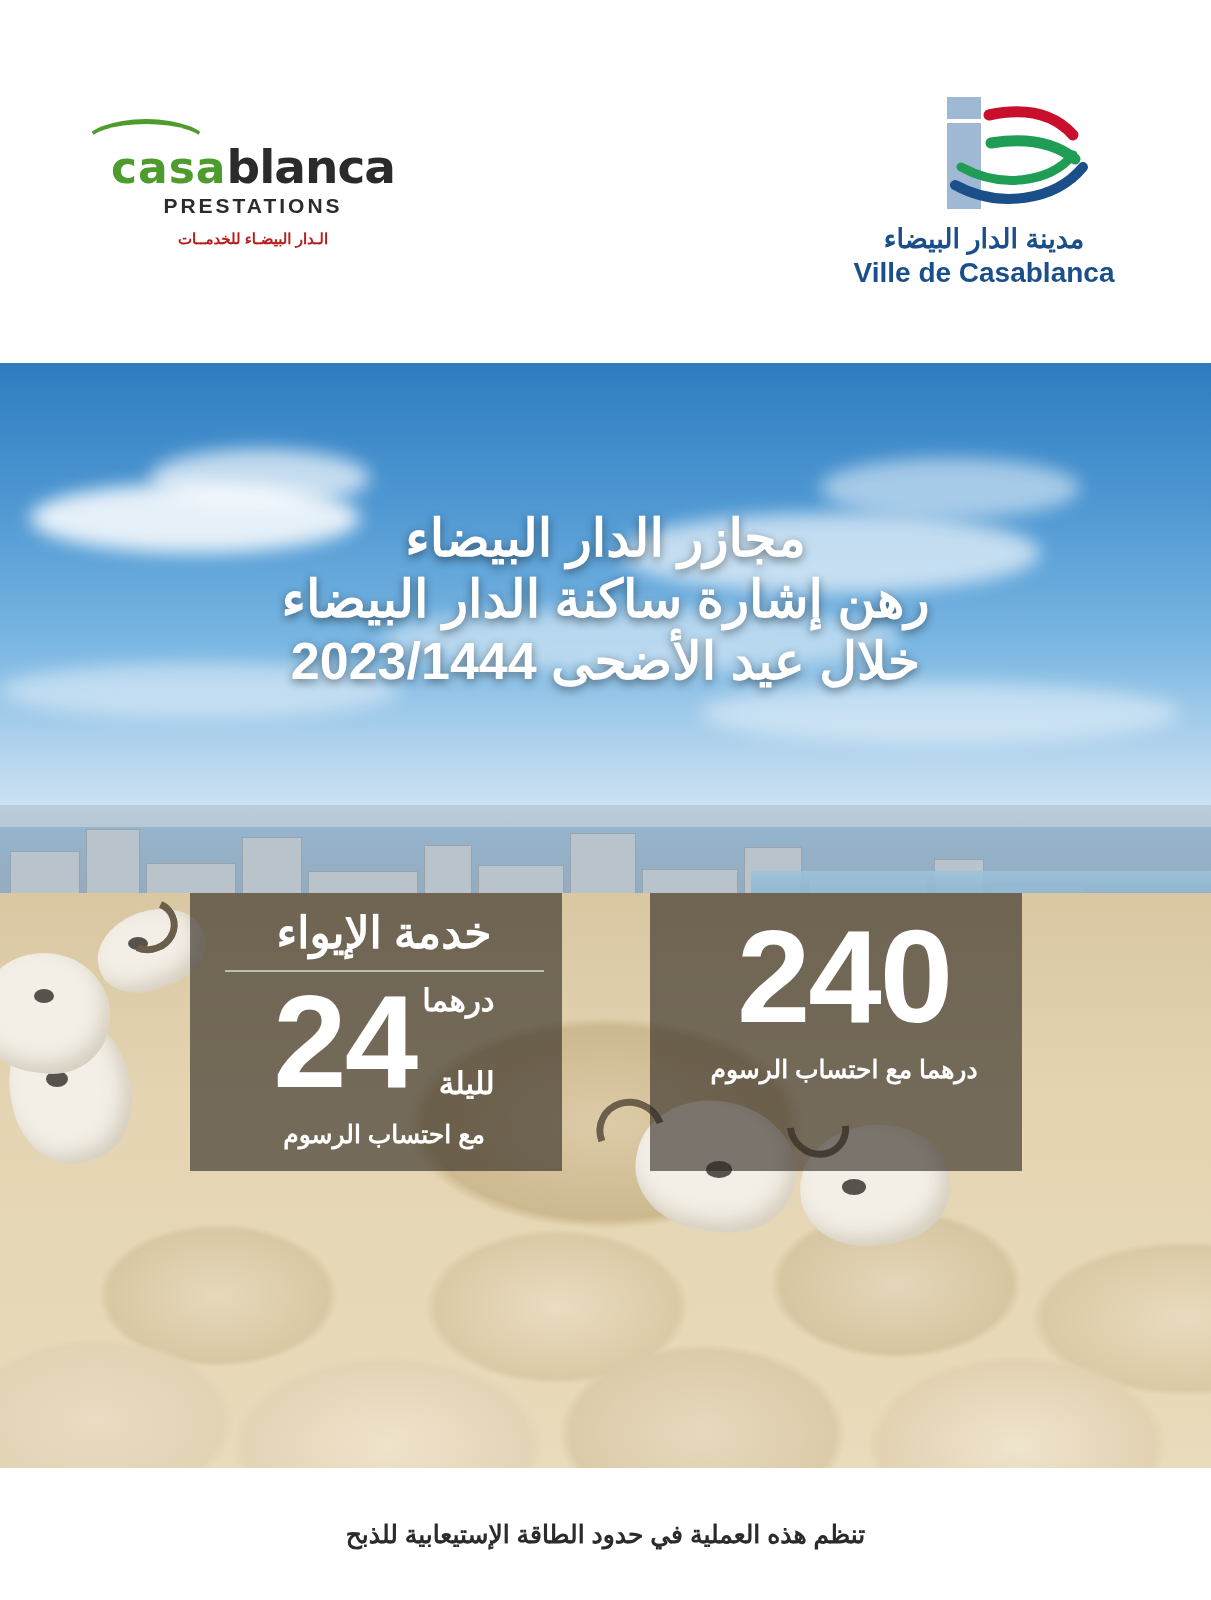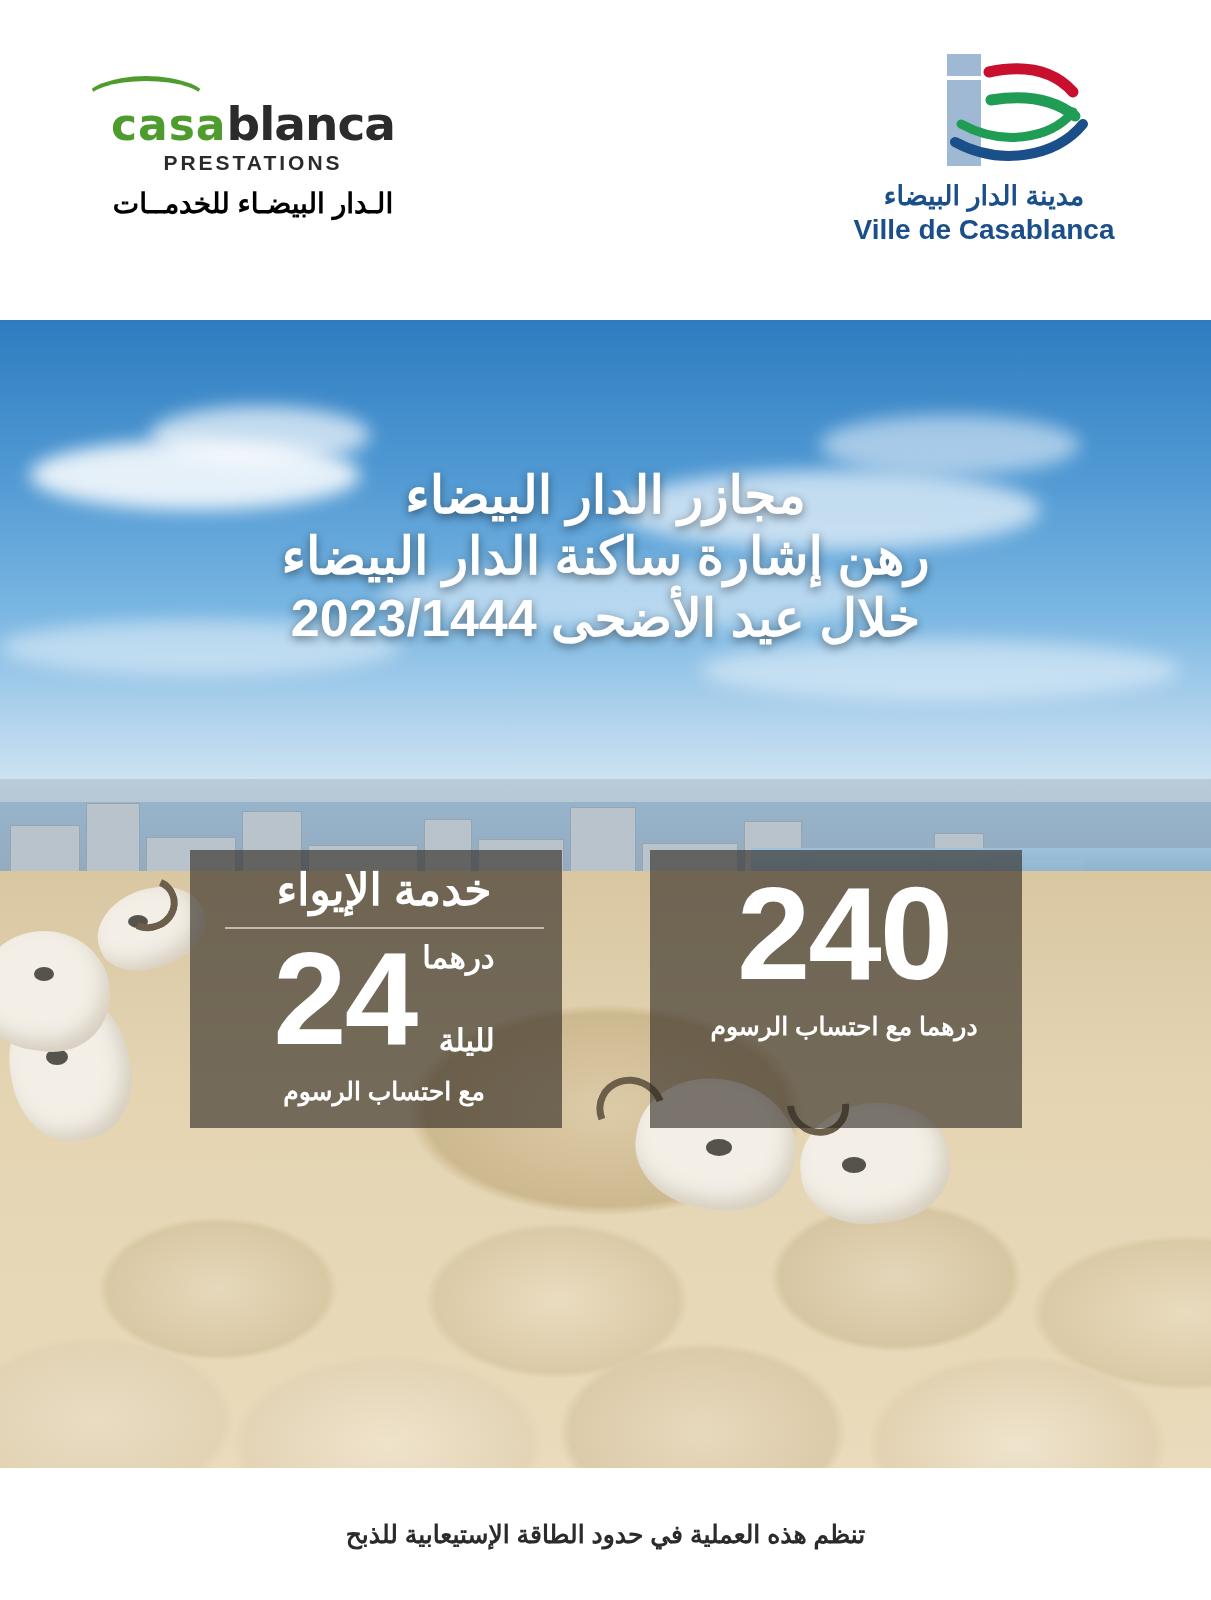--- a/index.html
+++ b/index.html
@@ -18,20 +18,21 @@
     display: flex;
     flex-direction: column;
   }
 
   
   .header {
     position: relative;
     height: 320px;
     background: #ffffff;
     flex: 0 0 320px;
+    margin-top: 43px;
   }
 
   
   .logo-casa {
     position: absolute;
     left: 88px;
     top: 100px;
     width: 330px;
     text-align: center;
     direction: ltr;
@@ -71,23 +72,23 @@
   .logo-casa-sub {
     margin-top: 4px;
     font-size: 21px;
     font-weight: bold;
     color: #2b2b2b;
     letter-spacing: 3px;
     font-family: "Liberation Sans", sans-serif;
   }
   .logo-casa-ar {
     margin-top: 12px;
-    font-size: 28px;
-    font-weight: bold;
-    color: #000000;
+    font-size: 15px;
+    font-weight: bold;
+    color: #b91c1c;
     direction: rtl;
     letter-spacing: 1px;
   }
 
   
   .logo-ville {
     position: absolute;
     right: 62px;
     top: 50px;
     width: 330px;

